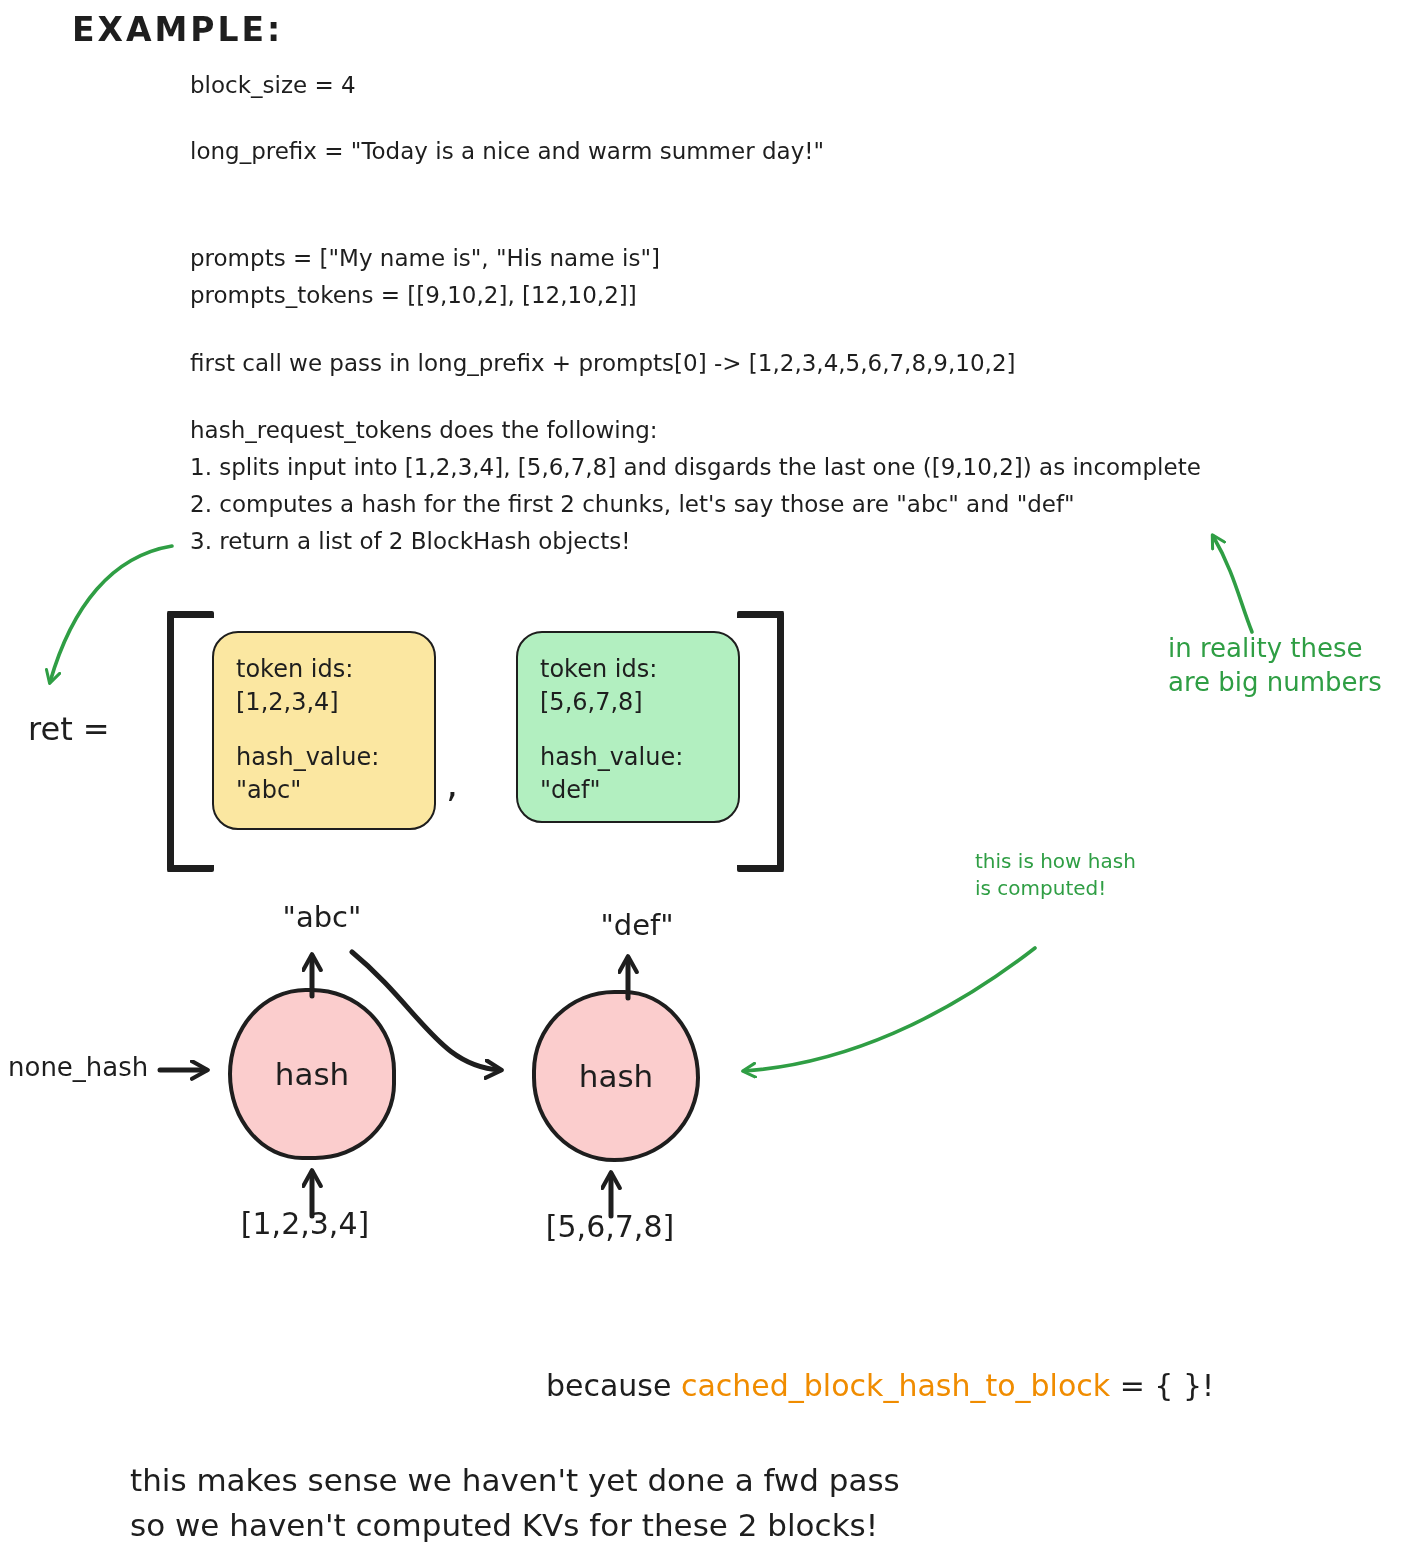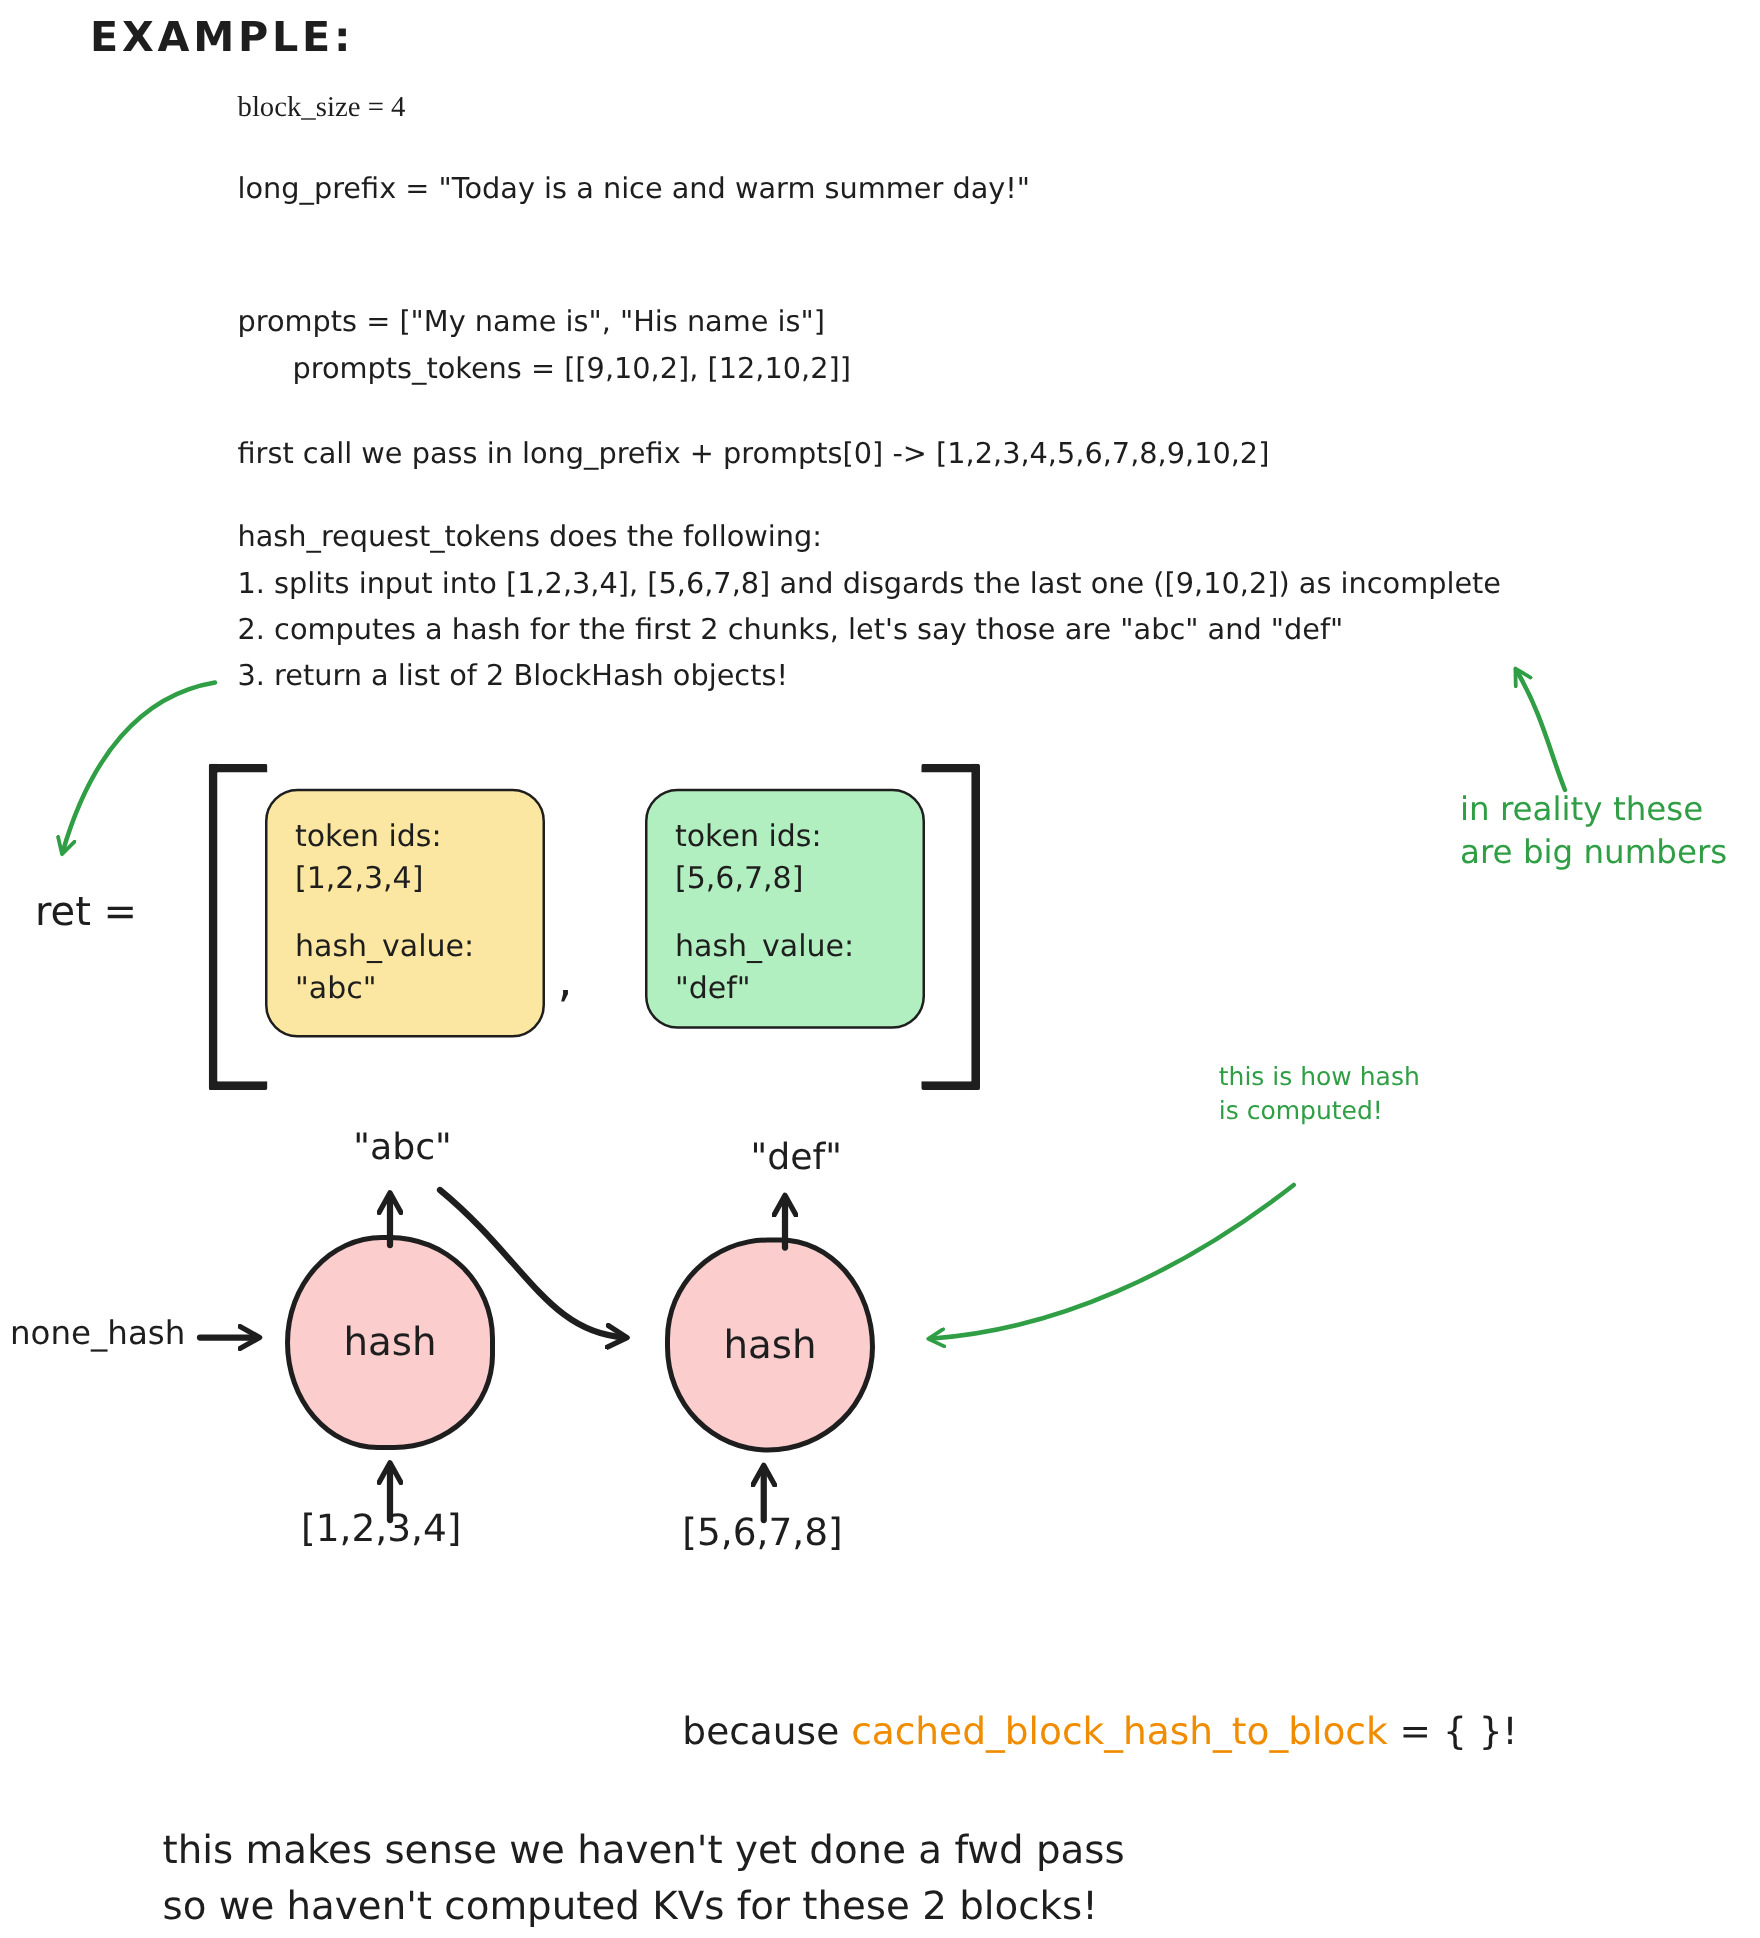--- a/index.html
+++ b/index.html
@@ -14,25 +14,25 @@
   .abs{position:absolute;}
   
   .title{
     left:72px;top:10px;
     font-size:33px;font-weight:bold;letter-spacing:3px;
   }
   .codeline{
     left:190px;
     font-size:23px;line-height:1.0;white-space:nowrap;
   }
-  .l-blocksize{top:74px;font-family:Liberation Serif, serif;}
+  .l-blocksize{top:74px;}
   .l-longprefix{top:140px;}
   .l-longprefixtokens{top:177px;}
   .l-prompts{top:247px;}
-  .l-promptstokens{top:284px;margin-left:44px;}
+  .l-promptstokens{top:284px;}
   .l-firstcall{top:352px;}
   .l-hashintro{top:419px;}
   .l-step1{top:456px;}
   .l-step2{top:493px;}
   .l-step3{top:530px;}
 
   
   .ret-label{left:28px;top:710px;font-size:32px;}
   .bracket{width:40px;height:247px;top:611px;}
   .bracket-left{left:167px;border-left:7px solid #1e1e1e;border-top:7px solid #1e1e1e;border-bottom:7px solid #1e1e1e;border-radius:2px;}

